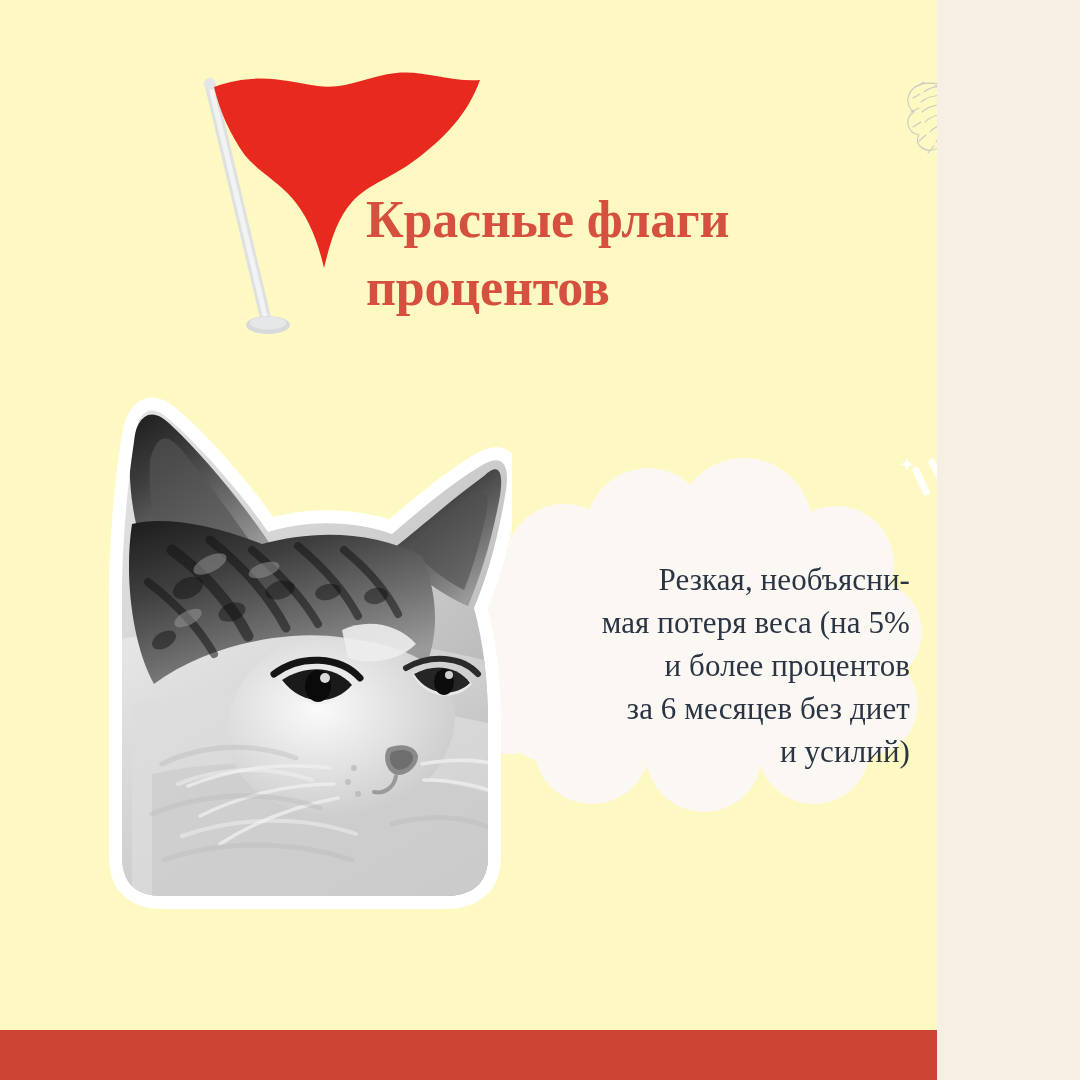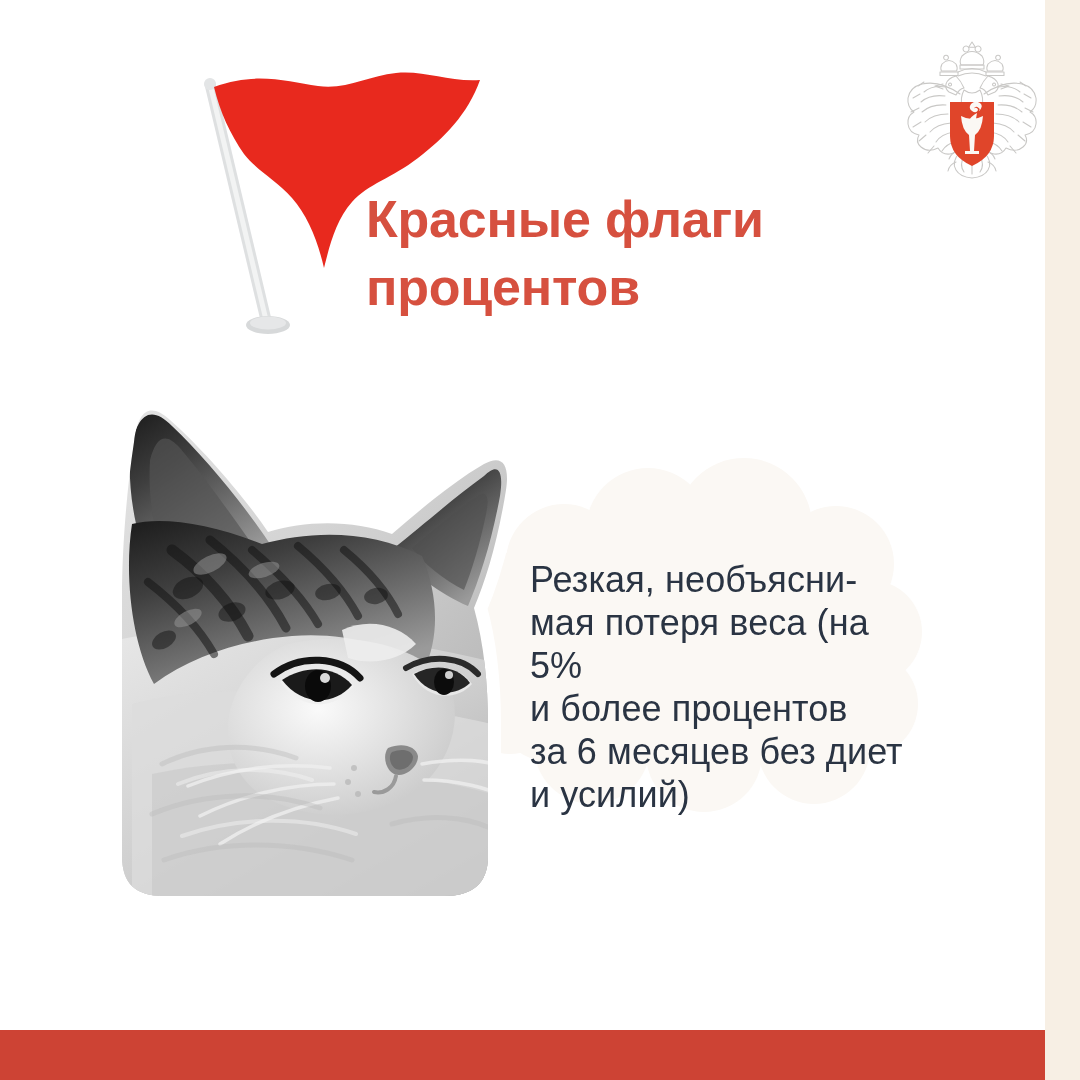--- a/index.html
+++ b/index.html
@@ -4,23 +4,24 @@
 <style>
   html,body{margin:0;padding:0;}
   body{
     width:1080px;height:1080px;
     background:#F7EFE4;
     font-family:"Liberation Sans", sans-serif;
     overflow:hidden;
   }
   #poster{
     position:relative;
-    width:1045px;height:1080px;
-    background:#ffffff;
+    width:937px;height:1080px;
+    background:#fef9c3;
     overflow:hidden;
+    font-family:Liberation Serif, serif;
   }
 
   
   .emblem{
     position:absolute; left:898px; top:34px;
     width:148px; height:146px;
   }
 
   
   .flag-group{position:absolute;left:196px;top:62px;width:330px;height:290px;}
@@ -48,24 +49,25 @@
   .cloud{
     position:absolute;
     left:452px; top:452px;
     width:472px; height:372px;
   }
   .bubble-text{
     position:absolute;
     left:530px; top:558px;
     width:380px;
     color:#2A3443;
-    font-size:36px;
+    font-size:31px;
     line-height:43px;
     letter-spacing:0.1px;
     white-space:pre-line;
+    text-align:right;
   }
 
   
   .cat-sticker{
     position:absolute;
     left:92px; top:344px;
     width:420px; height:578px;
   }
 
   

